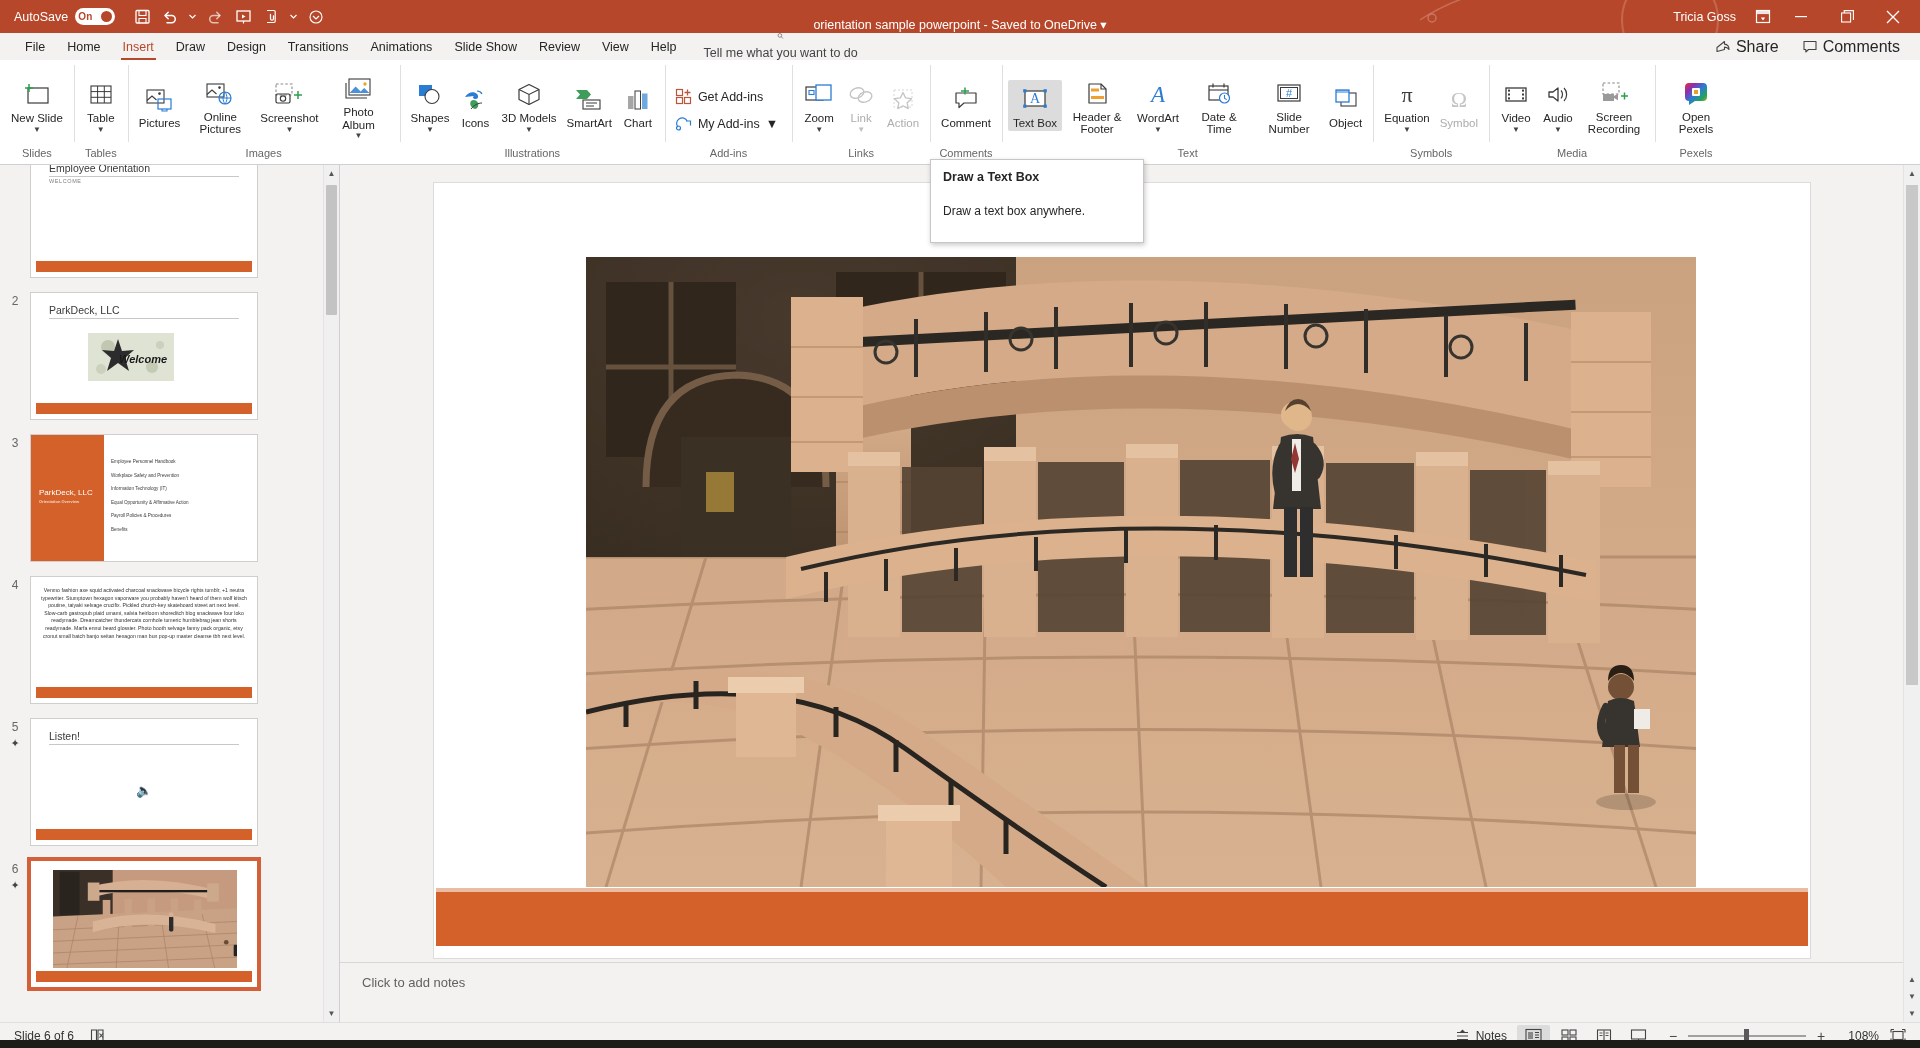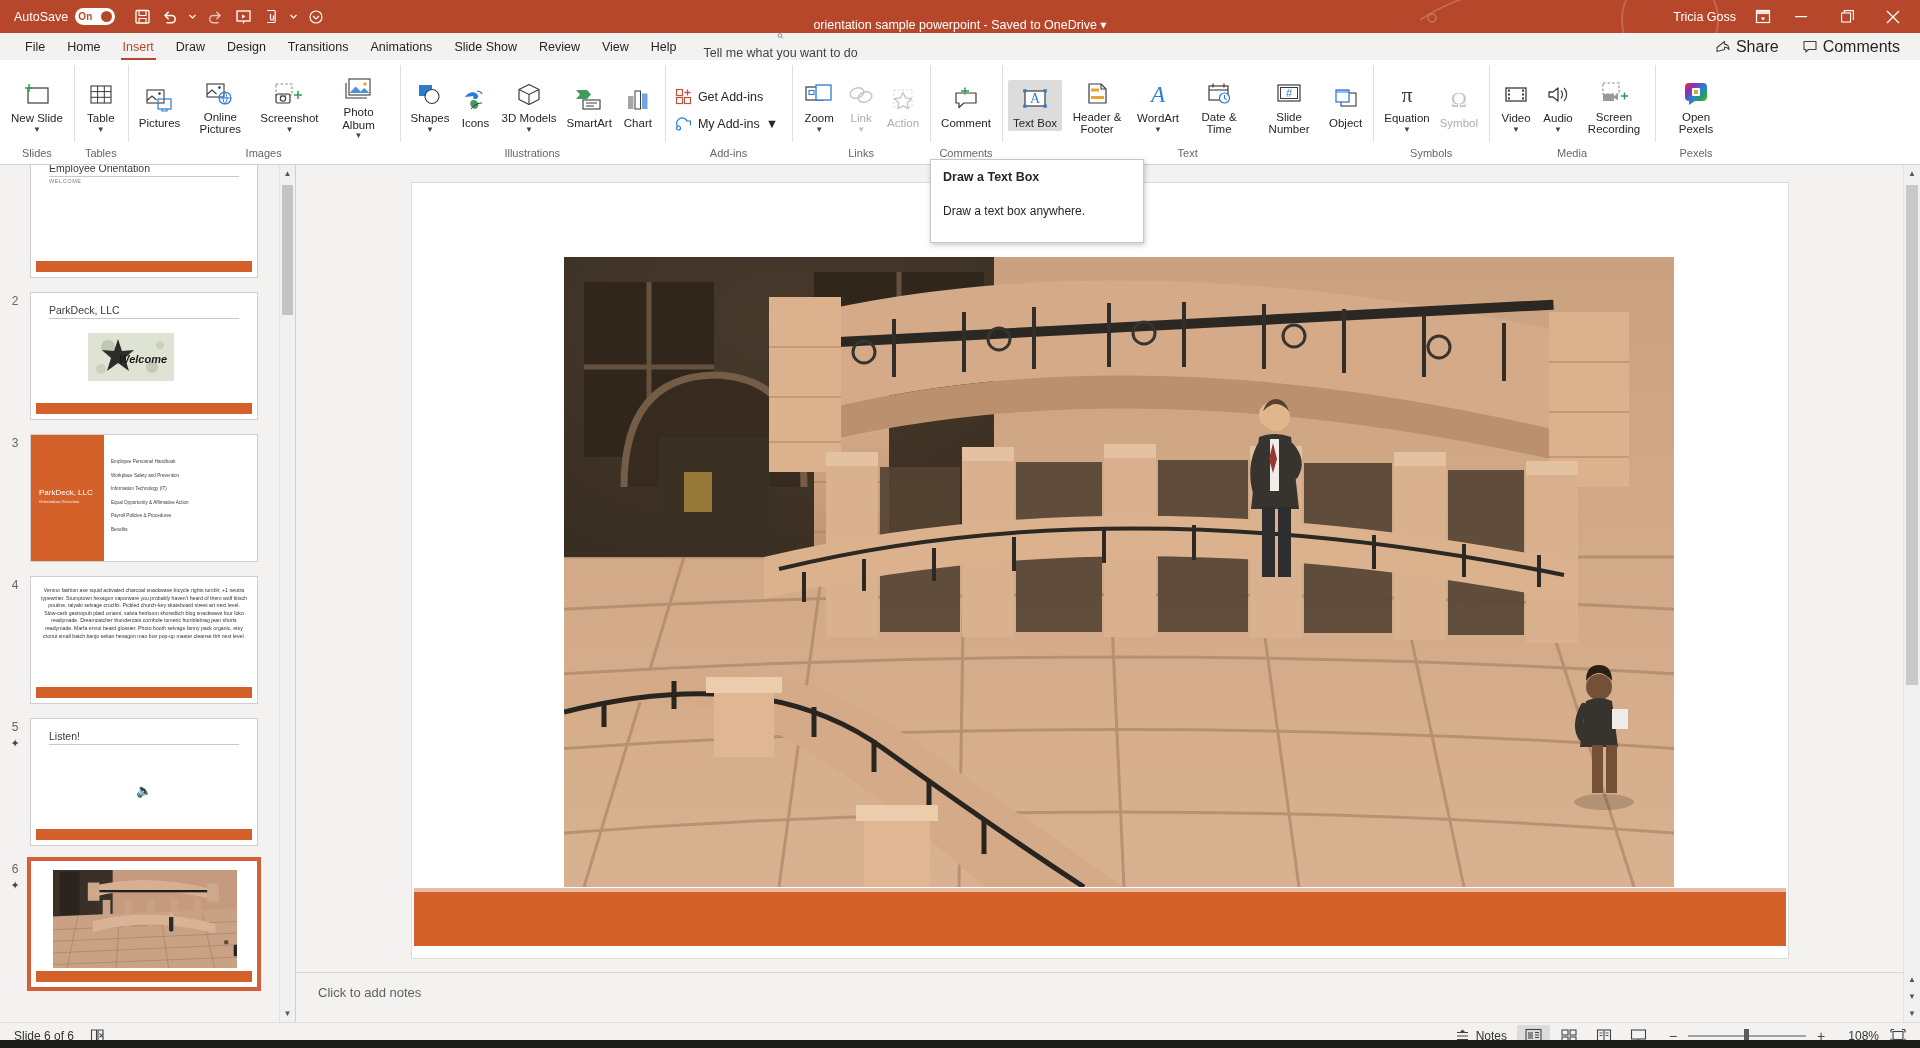--- a/index.html
+++ b/index.html
@@ -209,21 +209,21 @@
 
   
   .main {
     display: flex;
     height: calc(1048px - 33px - 27px - 105px - 26px);
     background: #f3f2f1;
   }
 
   
   .thumbpane {
-    width: 296px;
+    width: 340px;
     background: #f3f2f1;
     position: relative;
     overflow: hidden;
     border-right: 1px solid #d2d0ce;
   }
   .thumblist {
     position: absolute;
     left: 0; top: -22px;
     width: 276px;
   }
@@ -354,21 +354,21 @@
     left: 2px; right: 2px; bottom: 66px;
     height: 4px; background: #e9bda3;
   }
 
   
   .rotunda { position: absolute; inset: 0; }
 
   
   .notespane {
     position: absolute;
-    left: 0; right: 0; bottom: 6px;
+    left: 0; right: 0; bottom: 16px;
     height: 44px;
     border-top: 1px solid #d6d6d6;
     background: #f3f2f1;
     display: flex;
     align-items: flex-start;
     padding: 12px 0 0 22px;
     font-size: 13px;
     color: #616161;
     cursor: text;
   }

